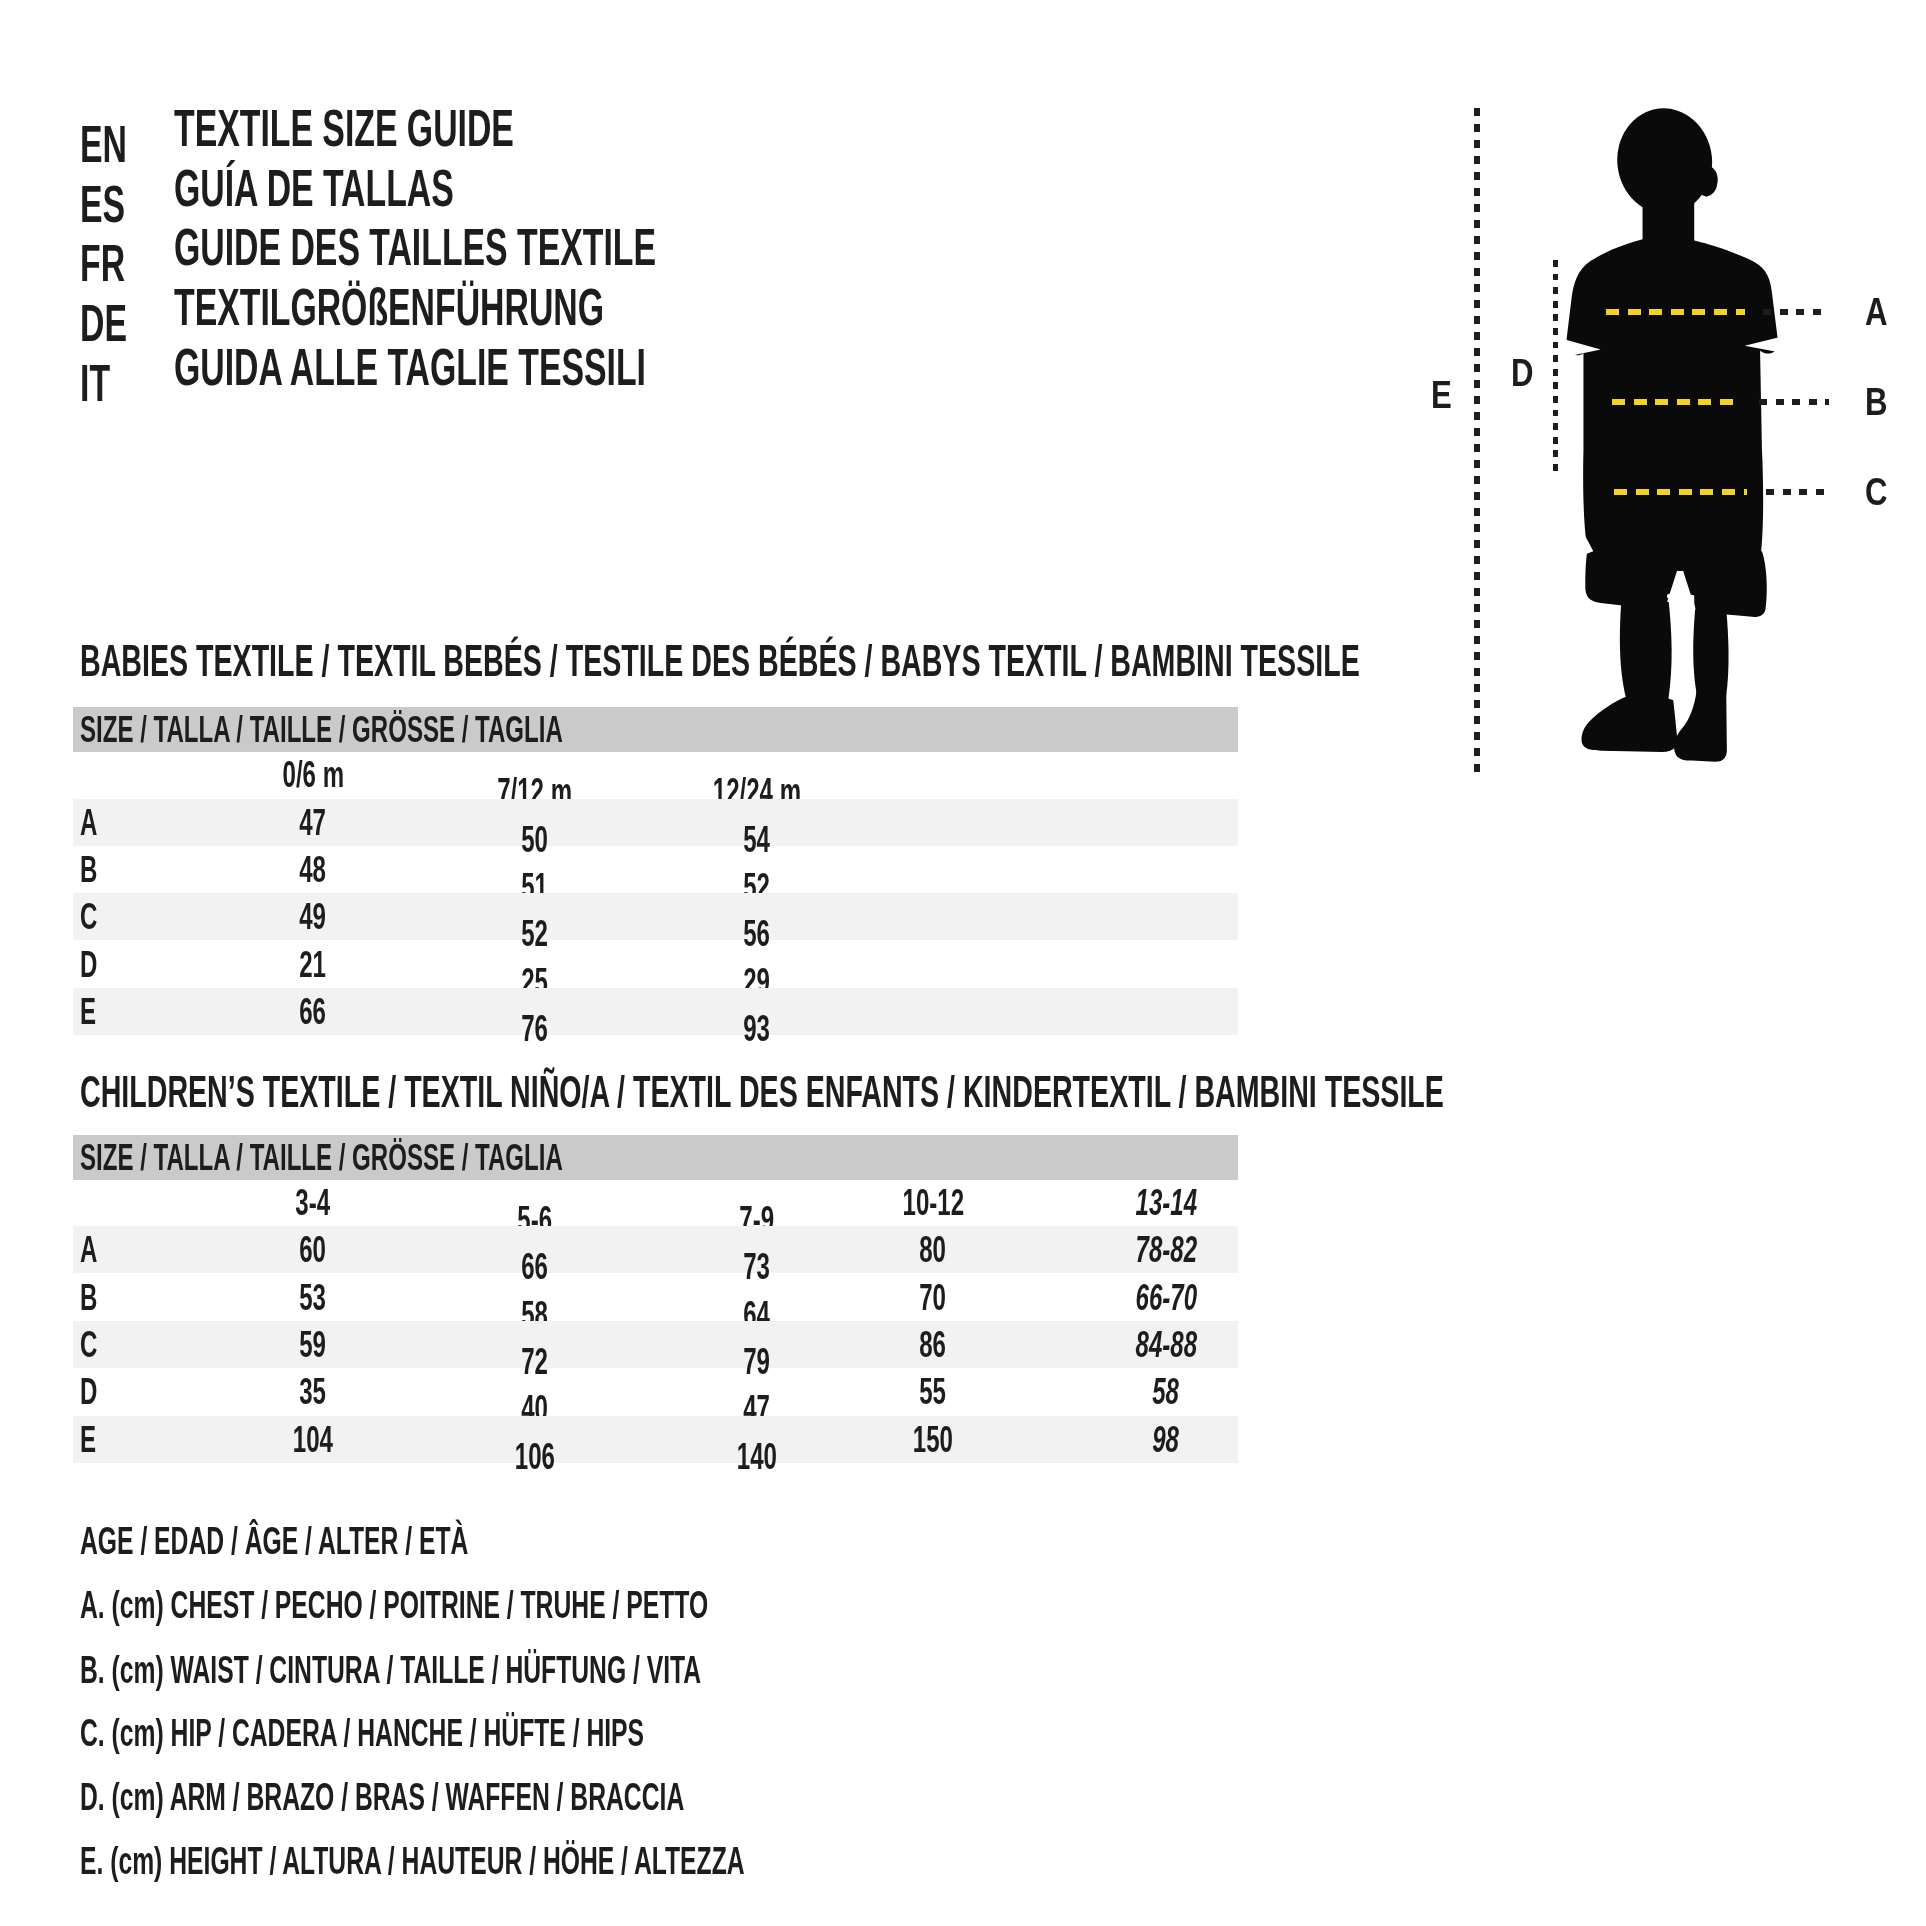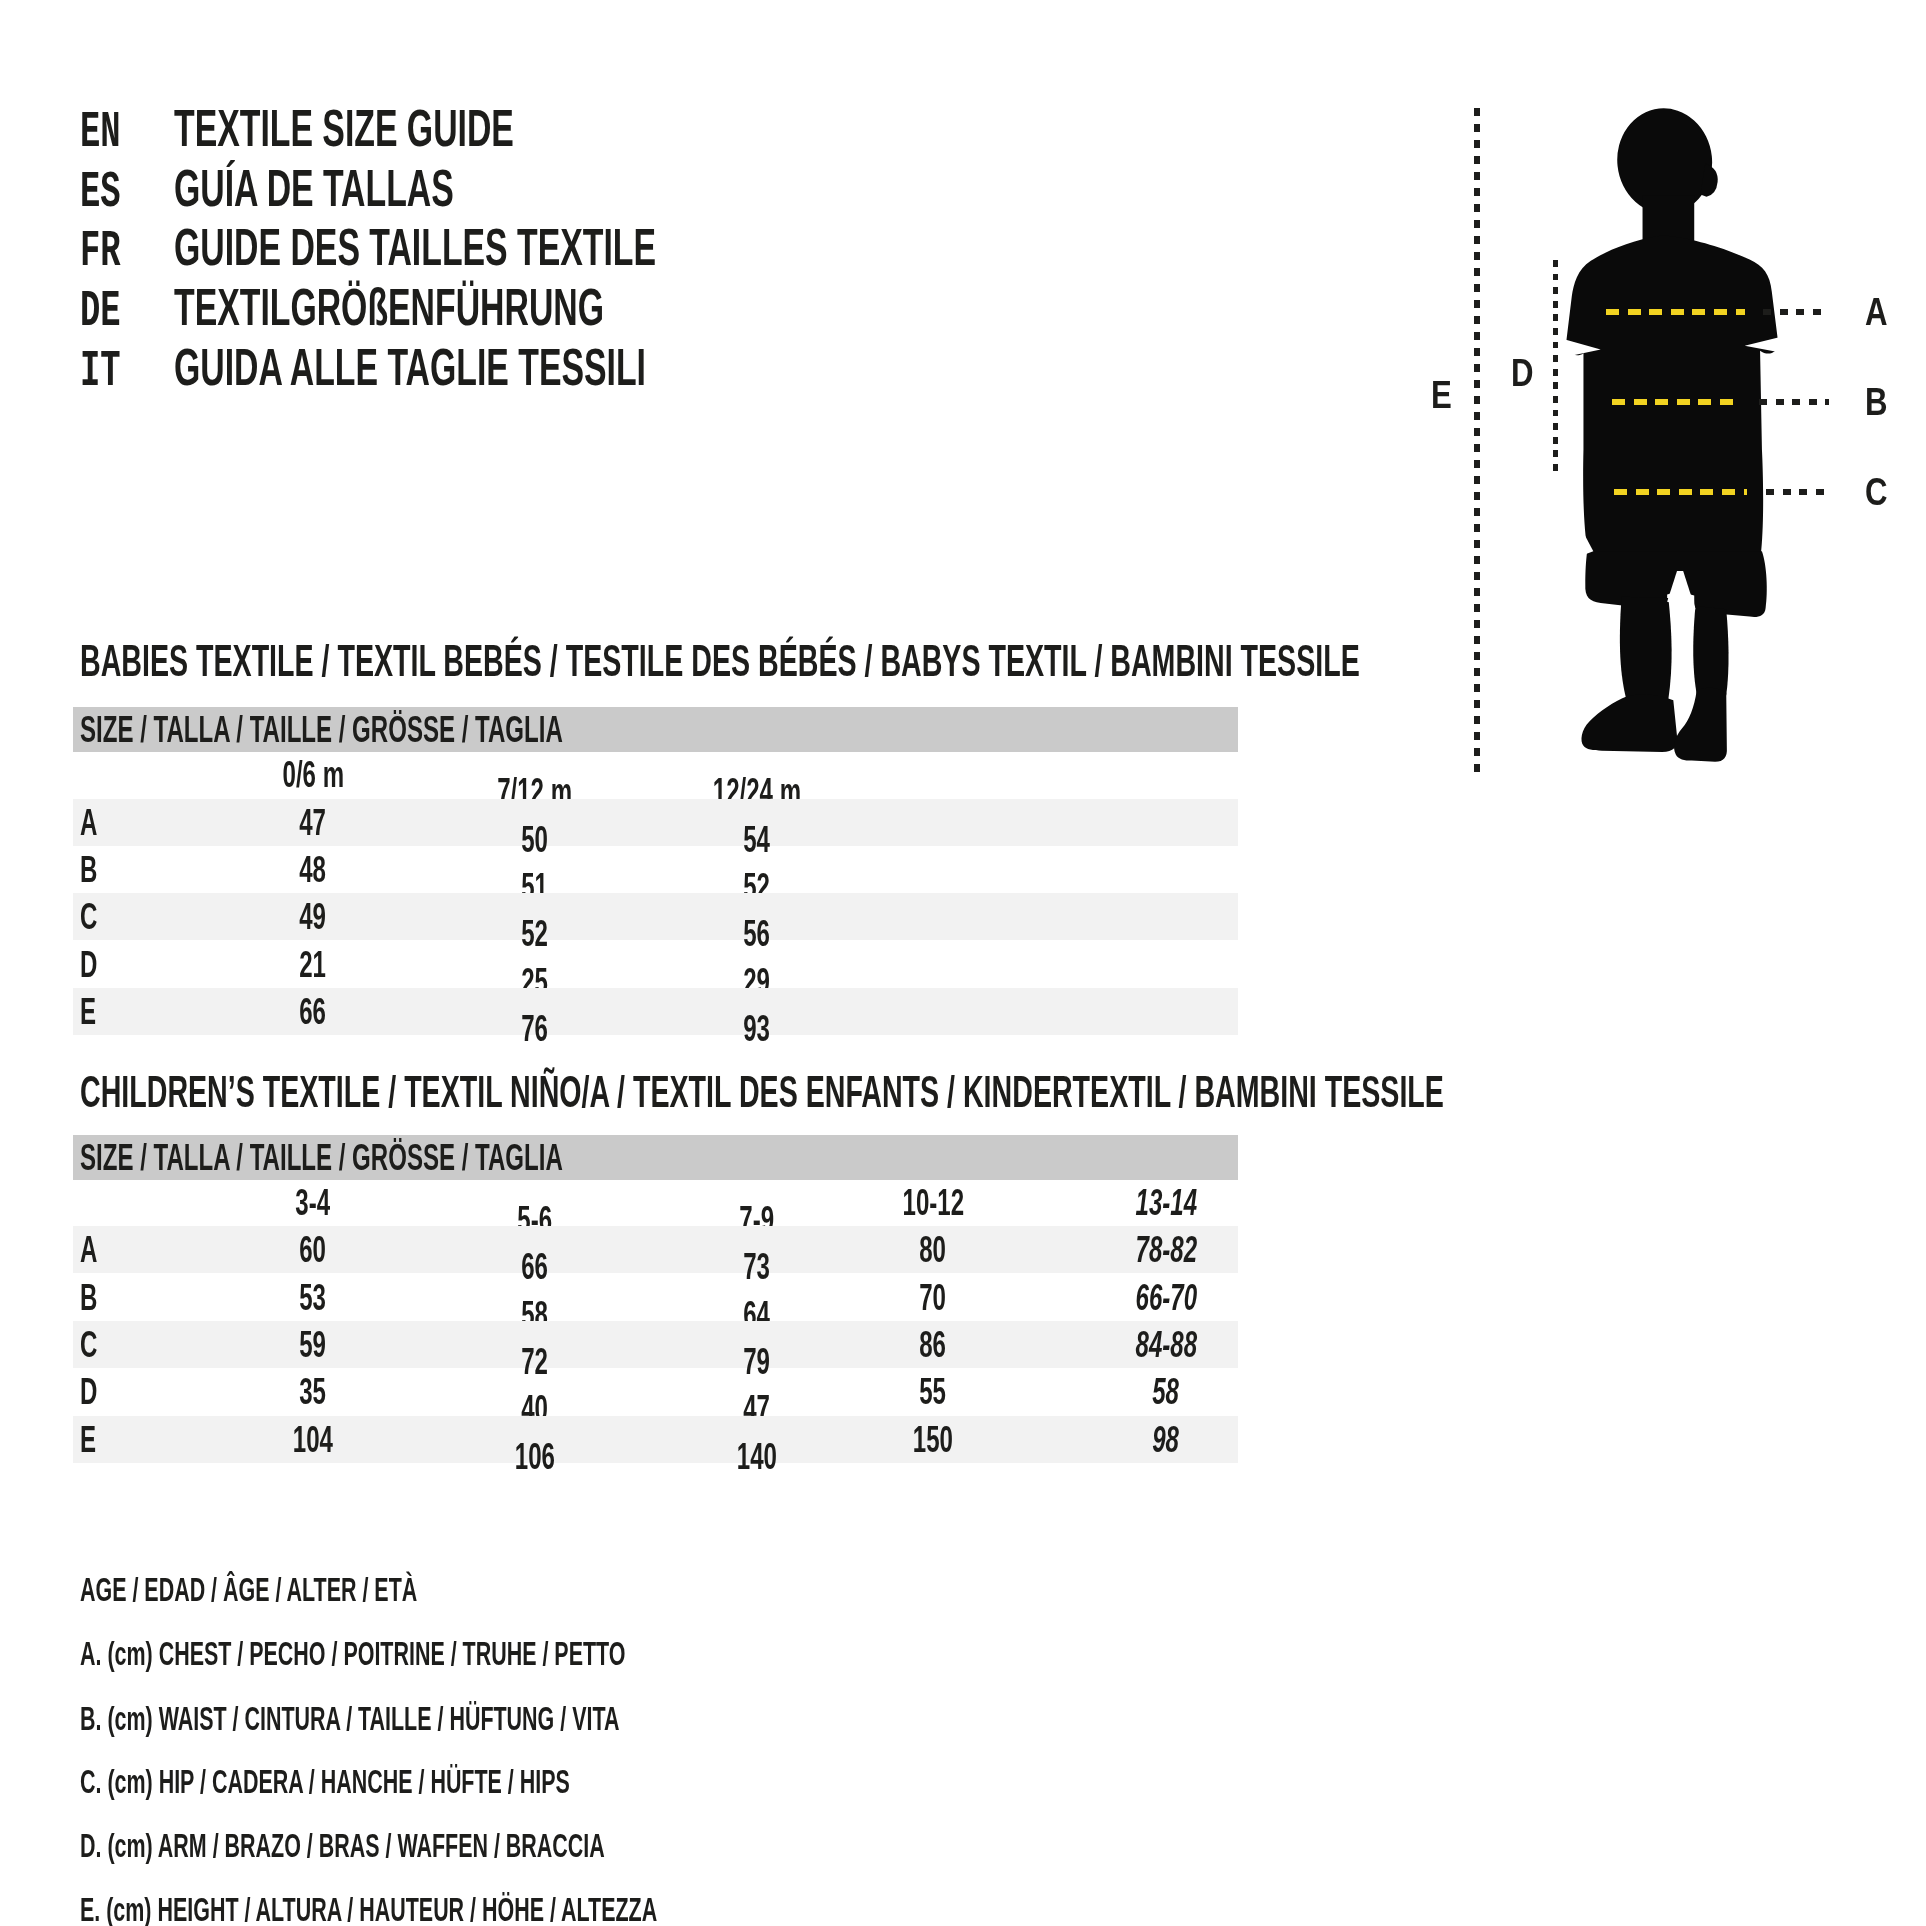--- a/index.html
+++ b/index.html
@@ -11,21 +11,21 @@
     color:#1d1d1b;
     overflow:hidden;
   }
   
   .cx{display:inline-block;transform:scaleX(0.65);transform-origin:0 50%;white-space:nowrap;font-weight:700;}
   .cxc{display:inline-block;transform:scaleX(0.65);transform-origin:50% 50%;white-space:nowrap;font-weight:700;}
   .cxl{display:inline-block;transform:scaleX(0.80);transform-origin:0 50%;white-space:nowrap;font-weight:700;}
 
   
   .lang-row{position:absolute;left:80px;height:57px;line-height:57px;font-size:52px;}
-  .lang-code{position:absolute;left:0;top:4px;font-family:Liberation Mono, monospace;}
+  .lang-code{position:absolute;left:0;top:16px;}
   .lang-title{position:absolute;left:94px;top:0;}
 
   
   .vdash-e{position:absolute;left:1474px;top:108px;width:5.5px;height:669px;
     background:repeating-linear-gradient(to bottom,#1d1d1b 0 8px,transparent 8px 16px);}
   .vdash-d{position:absolute;left:1553px;top:260px;width:5px;height:214px;
     background:repeating-linear-gradient(to bottom,#1d1d1b 0 6.8px,transparent 6.8px 13.6px);}
   .ydash{position:absolute;height:5.5px;
     background:repeating-linear-gradient(to right,#f2d321 0 13px,transparent 13px 21.6px);}
   .kdash{position:absolute;height:5.5px;
@@ -37,21 +37,21 @@
   .size-bar{position:absolute;left:73px;width:1165px;height:45px;line-height:45px;background:#cacaca;font-size:37px;}
   .size-bar .cx{margin-left:7.4px;}
   .col-header-row{position:absolute;left:73px;width:1165px;height:43px;line-height:43px;font-size:37px;}
   .t-row{position:absolute;left:73px;width:1165px;height:47px;line-height:47px;font-size:37px;}
   .t-row.shaded{background:#f2f2f2;}
   .row-letter{position:absolute;left:7.4px;top:0;width:74px;height:47px;}
   .cell{position:absolute;top:0;width:222px;height:100%;text-align:center;}
   .c0{left:129px;} .c1{left:351px;margin-top:17px;} .c2{left:573px;margin-top:17px;} .c3{left:749px;} .c4{left:982px;font-style:italic;}
 
   
-  .legend-row{position:absolute;left:80px;height:51px;line-height:51px;font-size:33px;margin-top:48px;}
+  .legend-row{position:absolute;left:80px;height:51px;line-height:51px;font-size:38px;}
 
   .sil{position:absolute;left:1565px;top:104px;width:240px;height:678px;}
 </style>
 </head>
 <body>
 
 <div id="canvas">
 
   <div>
     <div class="lang-row" style="top:100px;">

